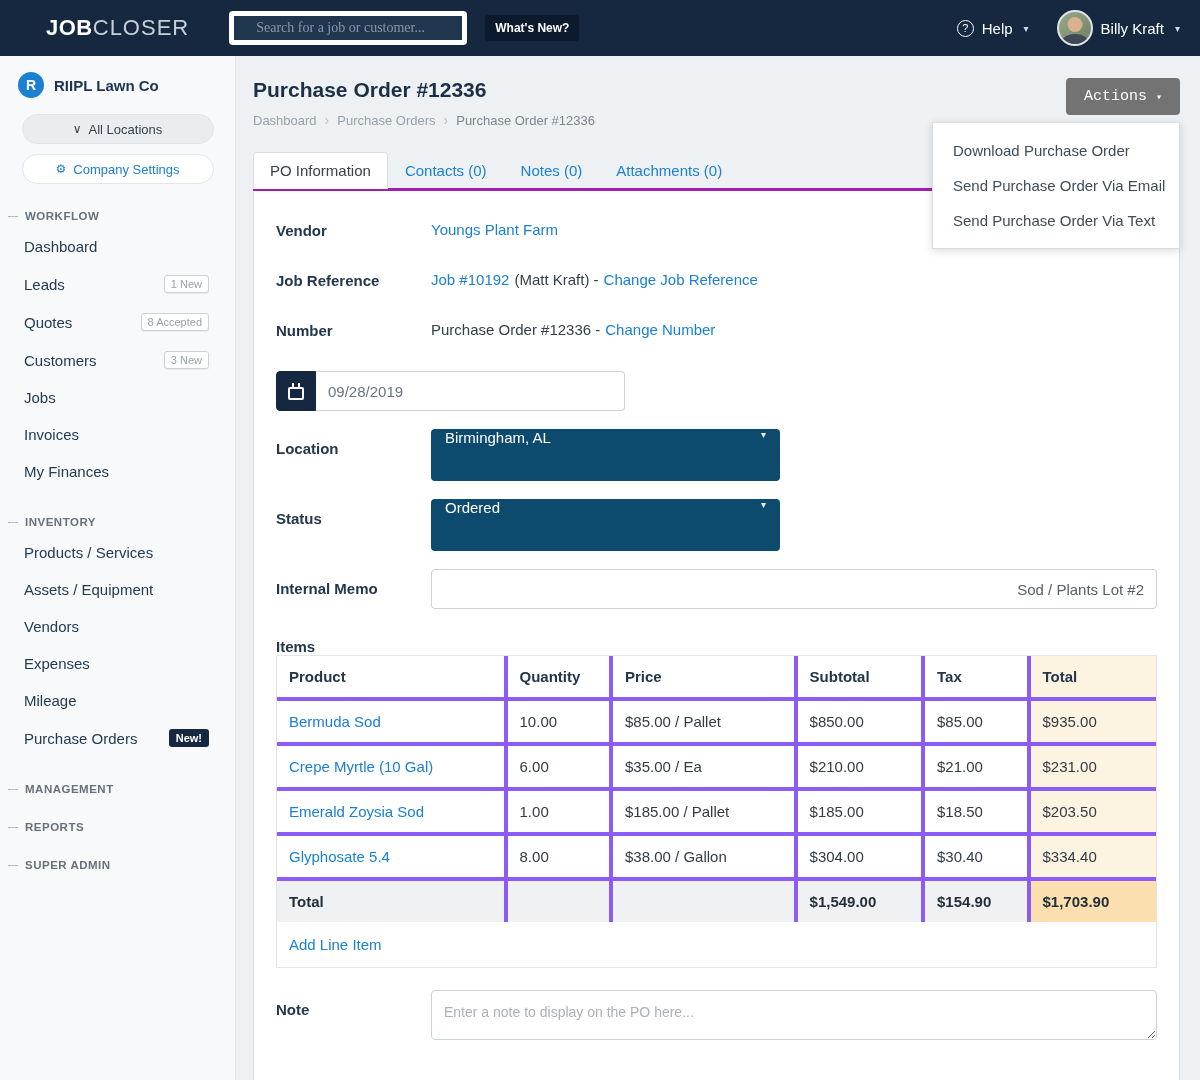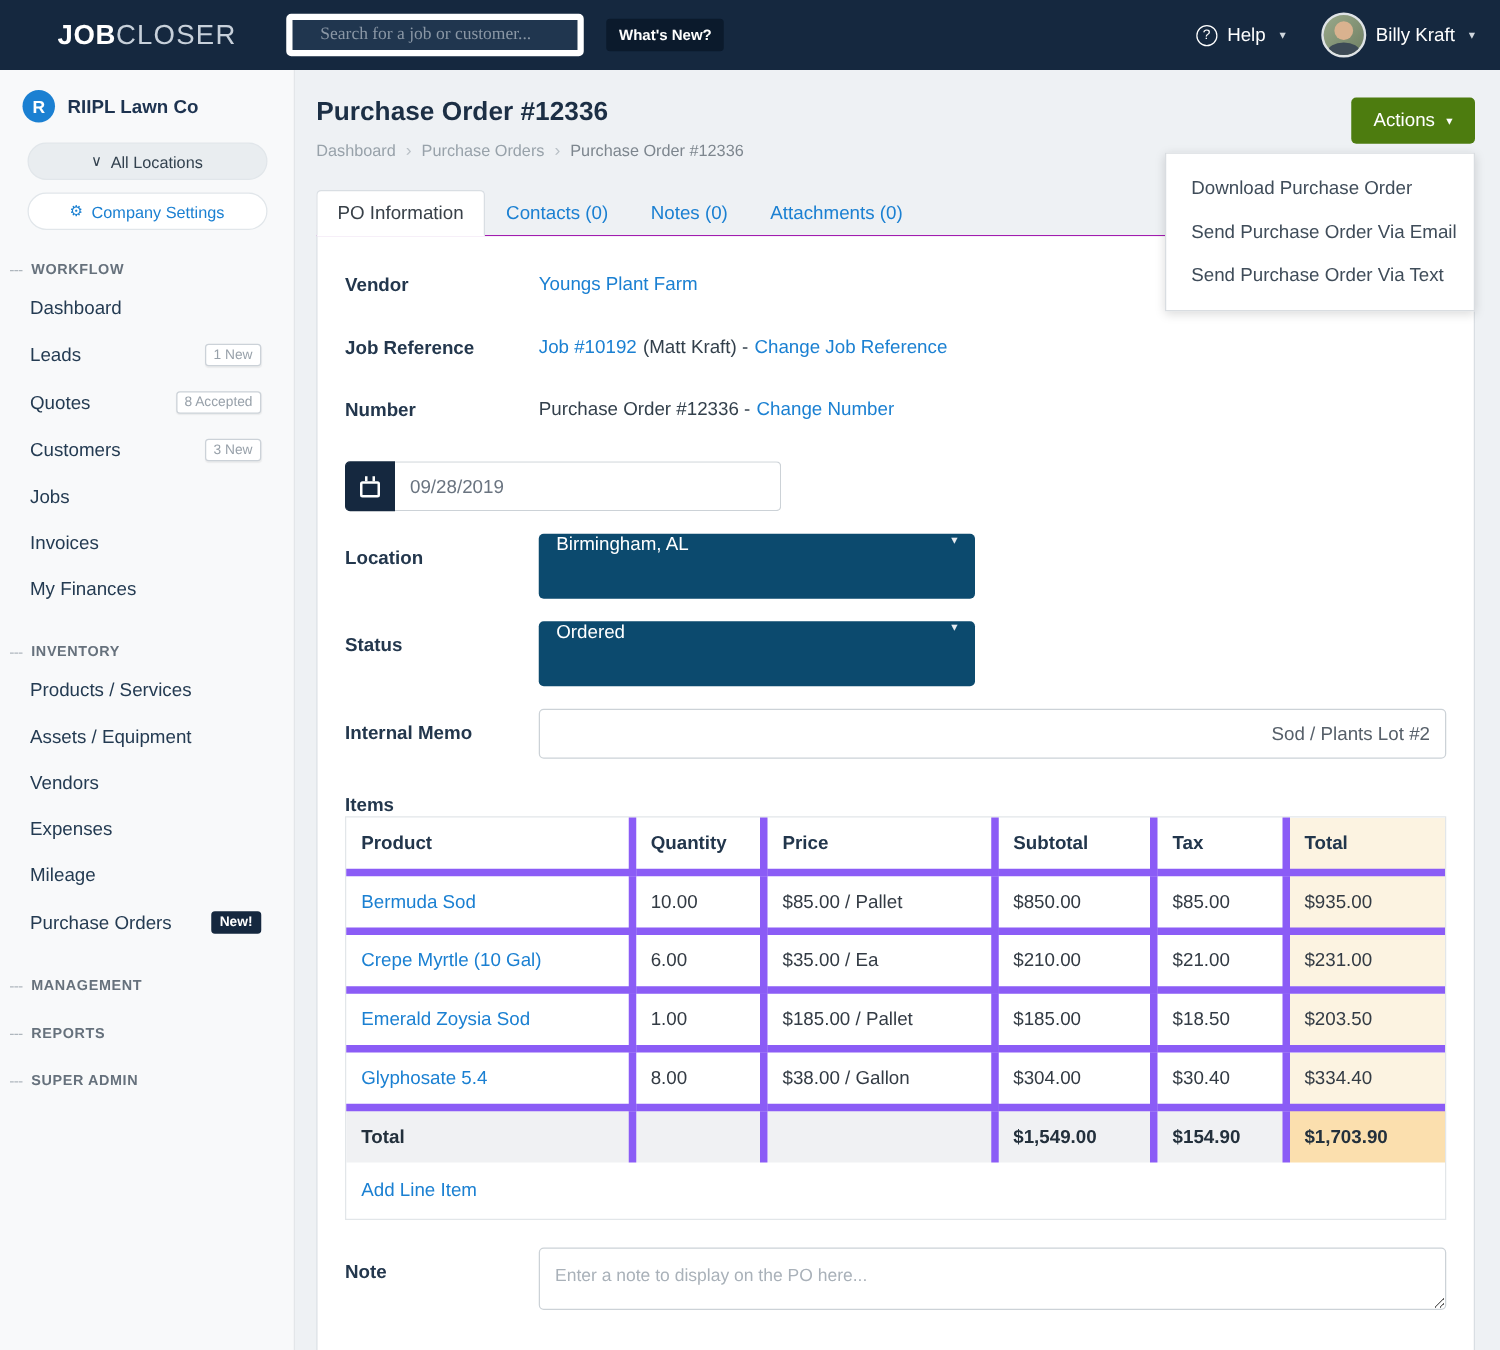--- a/index.html
+++ b/index.html
@@ -44,26 +44,26 @@
 
   
   .main { flex:1; position:relative; padding:14px 20px 0 17px; overflow:hidden; }
   .page-title { font-size:21px; color:#1c2f45; font-weight:700; margin:8px 0 10px; }
   .breadcrumb { font-size:13px; color:#98a2aa; margin-bottom:24px; display:flex; gap:8px; align-items:center; }
   .breadcrumb .sep { color:#b9c0c6; font-size:14px; }
   .breadcrumb .crumb { color:#98a2aa; cursor:pointer; }
   .breadcrumb .current { color:#7d868e; }
 
   .actions-wrap { position:absolute; top:22px; right:20px; z-index:60; }
-  .actions-btn { background:#4d7c0f; color:#fff; border:none; border-radius:4px; font-size:15px; padding:10px 18px; display:flex; gap:9px; align-items:center; font-family:Liberation Sans, sans-serif; cursor:pointer;justify-content:center; }
+  .actions-btn { background:#737373; color:#fff; border:none; border-radius:4px; font-size:15px; padding:10px 18px; display:flex; gap:9px; align-items:center; font-family:Liberation Mono, monospace; cursor:pointer;justify-content:center; }
   .actions-btn .caret { font-size:10px; }
   .actions-menu { position:absolute; top:calc(100% + 7px); right:0; width:248px; background:#fff; border:1px solid #d9dde1; box-shadow:0 2px 8px rgba(0,0,0,.15); padding:10px 0; }
   .actions-menu .mi { padding:9px 20px; font-size:15px; color:#3f4c59; white-space:nowrap; cursor:pointer; }
 
-  .tabs { display:flex; border-bottom:1px solid #a21caf; }
+  .tabs { display:flex; border-bottom:3px solid #a21caf; }
   .tab { padding:9px 16px; font-size:15px; color:#1b80d2; margin-bottom:-1px; border:1px solid transparent; cursor:pointer; white-space:nowrap; }
   .tab.active { background:#fff; color:#384048; border-color:#d9dee3; border-bottom-color:#fff; border-radius:4px 4px 0 0; }
 
   .card { background:#fff; border:1px solid #d9dee3; border-top:none; padding:30px 22px 30px; min-height:880px; }
 
   .frow { display:flex; margin-bottom:32px; }
   .frow.ctrl { margin-bottom:18px; }
   .frow.items-row { margin-bottom:22px;flex-direction:column; }
   .frow.note-row { margin-bottom:38px; }
   .flabel { width:155px; flex-shrink:0; font-size:15px; font-weight:700; color:#23374d; padding-top:1px; }
@@ -84,21 +84,21 @@
   .dselect .caret { position:absolute; right:14px; font-size:10px; color:#e6ebf0; }
 
   .txtinput { width:100%; height:40px; border:1px solid #ccd2d7; border-radius:4px; padding:0 12px; font-size:15px; color:#57606a; font-family:inherit;text-align:right; }
   .txtinput::placeholder { color:#aab2ba; }
   .notearea { width:100%; height:50px; border:1px solid #ccd2d7; border-radius:4px; padding:13px 12px; font-size:14px; color:#57606a; resize:vertical; font-family:inherit; }
   .notearea::placeholder { color:#a9b1b9; }
   .mt14 { margin-top:14px; }
 
   .items-box { border:1px solid #e2e6e9; }
   table.items { width:100%; border-collapse:collapse; border-style:hidden; table-layout:fixed; }
-  .items th, .items td { border:6px solid #8b5cf6; padding:12px; font-size:15px; text-align:left; overflow:hidden; white-space:nowrap; }
+  .items th, .items td { border:4px solid #8b5cf6; padding:12px; font-size:15px; text-align:left; overflow:hidden; white-space:nowrap; }
   .items th { color:#22364c; font-weight:700; }
   .items td { color:#333b44; }
   .col-prod { width:26%; } .col-qty { width:12%; } .col-price { width:21%; }
   .col-sub { width:14.5%; } .col-tax { width:12%; } .col-tot { width:14.5%; }
   .cream { background:#fcf3e1; }
   tr.total-row td { background:#f0f1f3; font-weight:700; color:#23303c; }
   tr.total-row td.grand { background:#fbdfae; }
   .add-line { padding:14px 12px; font-size:15px; }
 </style>
 </head>

